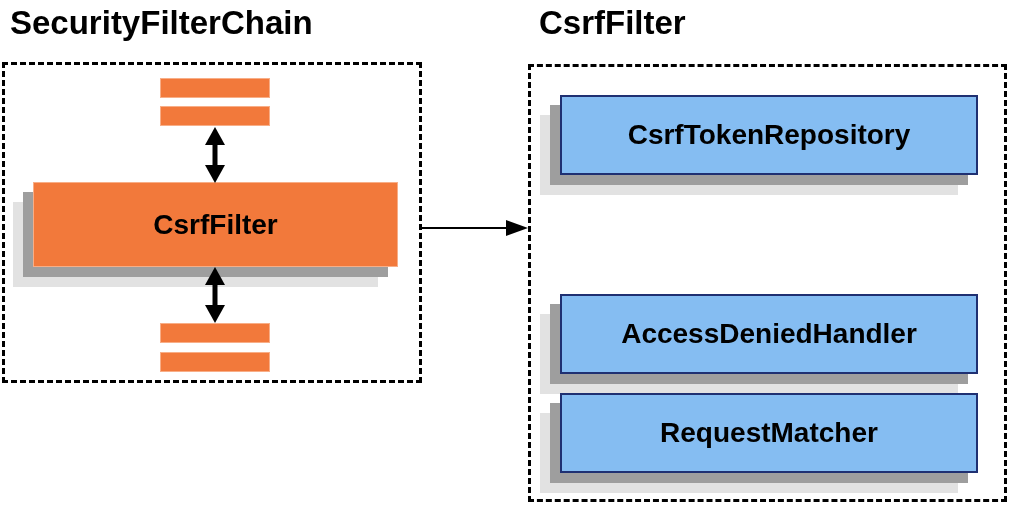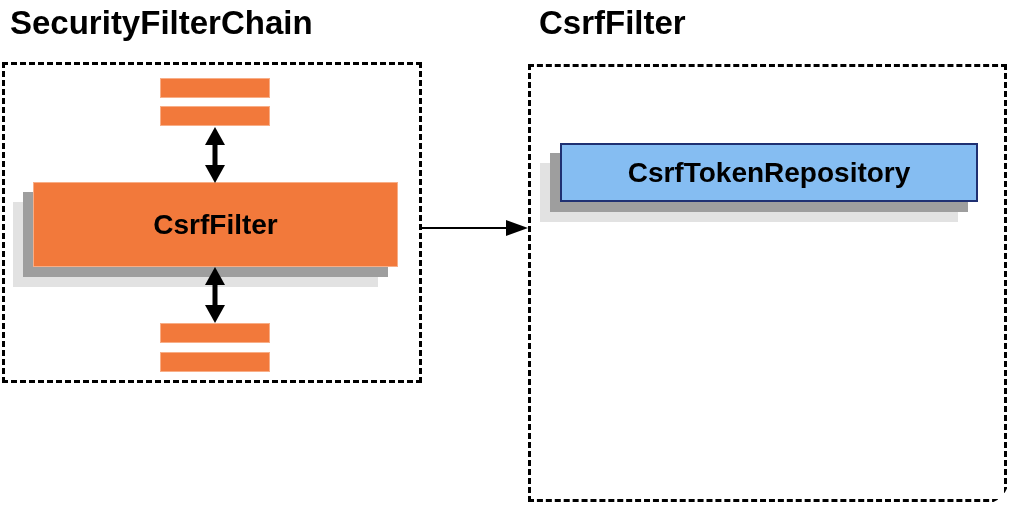--- a/index.html
+++ b/index.html
@@ -2,21 +2,20 @@
 <html><head>
 <meta charset="utf-8">
 <style>
   html,body{margin:0;padding:0;background:#ffffff;}
   .canvas{
     position:relative;
     width:1010px;height:505px;
     background:#ffffff;
     font-family:"Liberation Sans", sans-serif;
     overflow:hidden;
-    border-radius:29px;
   }
   .panel-title{
     position:absolute;
     font-size:33px;
     font-weight:700;
     color:#000;
     line-height:1.05;
     white-space:nowrap;
   }
   .title-left{left:10px;top:6px;}
@@ -47,26 +46,26 @@
     border:1px solid #F8AE87;
     box-sizing:border-box;
     box-shadow:-10px 10px 0 #9E9E9E, -20px 20px 0 #E2E2E2;
     display:flex;align-items:center;justify-content:center;
   }
   .csrf-box .label{
     font-size:28px;font-weight:700;color:#000;
   }
   .component-box{
     position:absolute;
-    left:560px;width:418px;height:59px;
+    left:560px;width:418px;height:80px;
     background:#85BDF2;
     border:2px solid #1F3072;
     box-sizing:border-box;
     box-shadow:-10px 10px 0 #9E9E9E, -20px 20px 0 #E2E2E2;
-    display:flex;align-items:center;justify-content:center;margin-top:48px;
+    display:flex;align-items:center;justify-content:center;
   }
   .comp-1{top:95px;}
   .comp-2{top:195px;}
   .comp-3{top:294px;}
   .comp-4{top:393px;}
   .component-box .label{
     font-size:28px;font-weight:700;color:#000;
   }
   .arrow-svg{position:absolute;display:block;}
 </style>
@@ -104,14 +103,20 @@
   <svg class="arrow-svg" style="left:421px;top:218px;" width="108" height="20" viewBox="0 0 108 20">
     <line x1="1" y1="10" x2="88" y2="10" stroke="#000" stroke-width="2"></line>
     <polygon points="107,10 85,2 85,18" fill="#000"></polygon>
   </svg>
 
   <div class="dashed-box right-dashed"></div>
 
   <div class="component-box comp-1">
     <span class="label">CsrfTokenRepository</span>
   </div>
+  <div class="component-box comp-3">
+    <span class="label">AccessDeniedHandler</span>
+  </div>
+  <div class="component-box comp-4">
+    <span class="label">RequestMatcher</span>
+  </div>
 
 </div>
 
 </body></html>

